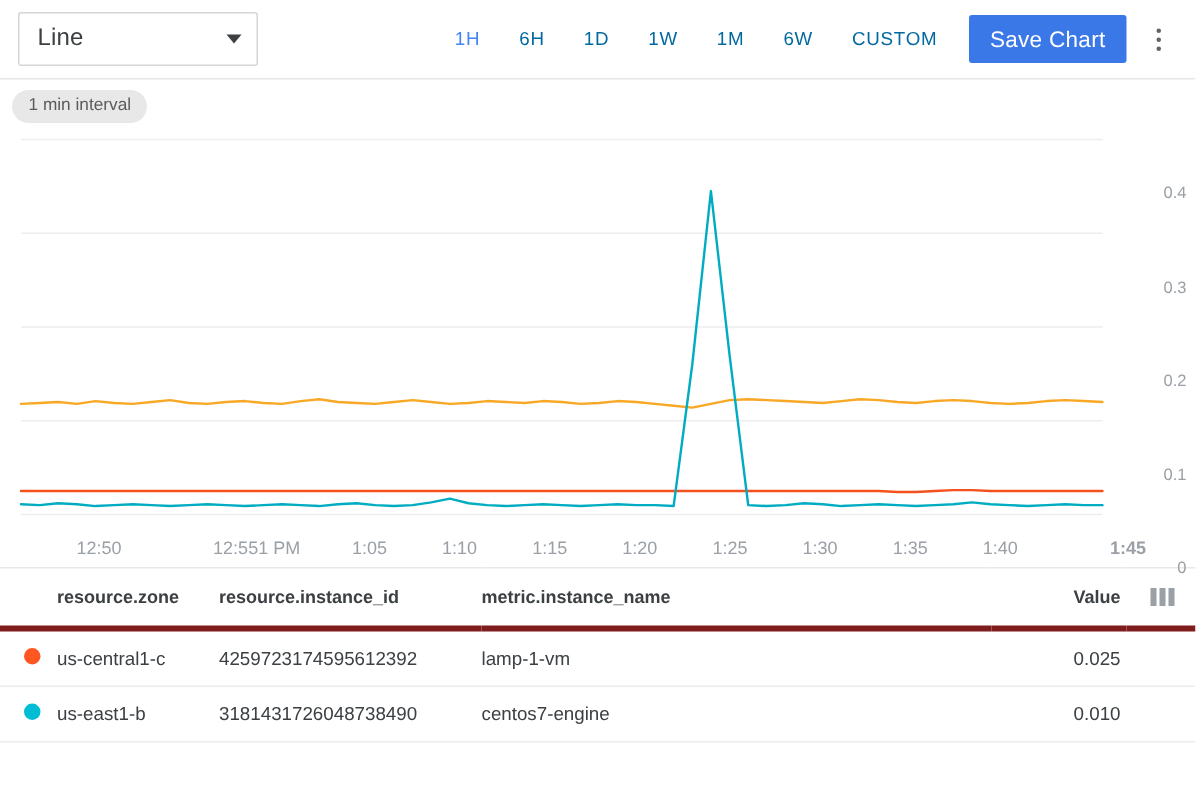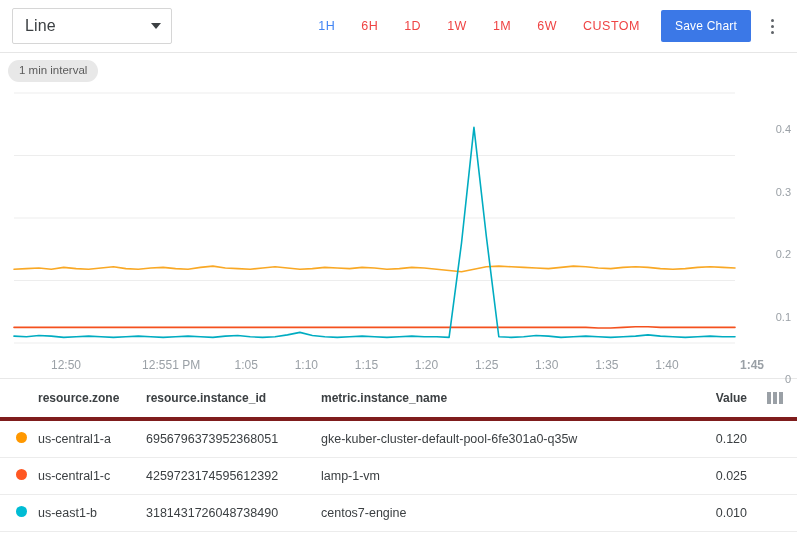--- a/index.html
+++ b/index.html
@@ -36,32 +36,32 @@
     width: 0; height: 0;
     border-left: 5px solid transparent;
     border-right: 5px solid transparent;
     border-top: 6px solid #3c4043;
   }
   .toolbar-spacer { flex: 1; }
   .range-btns { display: flex; align-items: center; gap: 0px; }
   .range-btn {
     font-size: 12.5px;
     letter-spacing: .5px;
-    color: #ef4444;
+    color: #0369a1;
     padding: 8px 13px;
     background: none; border: none;
     cursor: pointer;
     font-family: inherit;
     white-space: nowrap;
   }
   .range-btn.active { color: #4285f4; }
   .save-btn {
     background: #3b78e7;
     color: #fff;
-    font-size: 12px;
+    font-size: 15px;
     letter-spacing: .2px;
     border: none; border-radius: 2px;
     height: 32px;
     padding: 0 14px;
     margin-left: 8px;
     cursor: pointer;
     font-family: inherit;
   }
   .kebab {
     width: 30px; height: 32px;
@@ -210,28 +210,20 @@
         <span class="cols-icon">
           <i></i>
           <i></i>
           <i></i>
         </span>
       </th>
     </tr>
   </thead>
   <tbody id="table-body">
       <tr>
-        <td class="col-dot"><span class="dot" style="background: rgb(255, 152, 0);"></span></td>
-        <td class="col-zone">us-central1-a</td>
-        <td class="col-id">6956796373952368051</td>
-        <td class="col-name">gke-kuber-cluster-default-pool-6fe301a0-q35w</td>
-        <td class="col-value">0.120</td>
-        <td class="col-icon"></td>
-      </tr>
-      <tr>
         <td class="col-dot"><span class="dot" style="background: rgb(255, 87, 34);"></span></td>
         <td class="col-zone">us-central1-c</td>
         <td class="col-id">4259723174595612392</td>
         <td class="col-name">lamp-1-vm</td>
         <td class="col-value">0.025</td>
         <td class="col-icon"></td>
       </tr>
       <tr>
         <td class="col-dot"><span class="dot" style="background: rgb(0, 188, 212);"></span></td>
         <td class="col-zone">us-east1-b</td>

